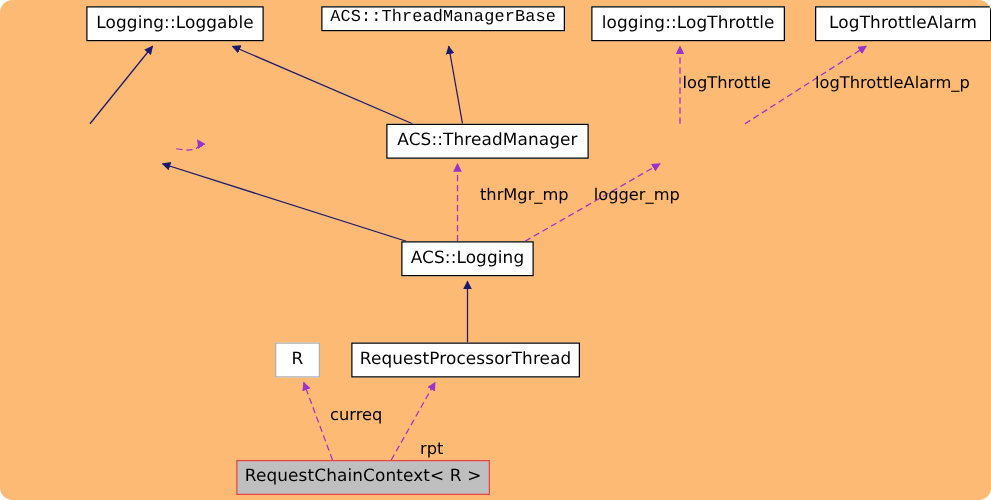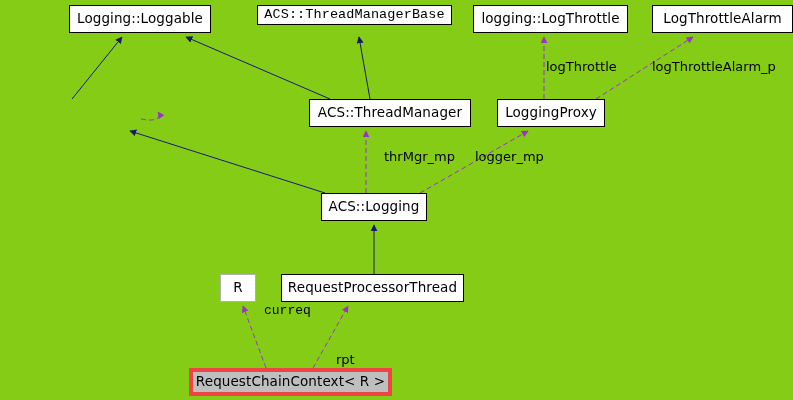--- a/index.html
+++ b/index.html
@@ -8,22 +8,23 @@
     padding: 0;
     background: #ffffff;
   }
   body {
     font-family: "DejaVu Sans", "Liberation Sans", sans-serif;
   }
   #diagram-root {
     position: relative;
     width: 793px;
     height: 400px;
-    background: #84cc16;
+    background: #fdba74;
     overflow: hidden;
+    border-radius: 10px;
   }
   #edge-layer {
     position: absolute;
     left: 0;
     top: 0;
     width: 793px;
     height: 400px;
     pointer-events: none;
   }
   .node {
@@ -38,21 +39,21 @@
     line-height: 1;
     color: #000000;
     white-space: nowrap;
     letter-spacing: 0.1px;
   }
   .node.template-param {
     border: 1px solid #b0b0b0;
   }
   .node.focus-node {
     background: #bfbfbf;
-    border: 4px solid #ef4444;
+    border: 1px solid #ef4444;
   }
   .edge-label {
     position: absolute;
     font-size: 13px;
     line-height: 1;
     color: #000000;
     white-space: nowrap;
     background: transparent;
   }
 </style>
@@ -110,23 +111,20 @@
 
   <div class="node" style="left:652px; top:5px; width:141px; height:28px;">
     <span>LogThrottleAlarm</span>
   </div>
 
 
   <div class="node" style="left:309px; top:99px; width:162px; height:28px;">
     <span>ACS::ThreadManager</span>
   </div>
 
-  <div class="node" style="left:497px; top:99px; width:108px; height:28px;">
-    <span>LoggingProxy</span>
-  </div>
 
   <div class="node" style="left:321px; top:193px; width:106px; height:28px;">
     <span>ACS::Logging</span>
   </div>
 
   <div class="node template-param" style="left:220px; top:274px; width:36px; height:28px;">
     <span>R</span>
   </div>
 
   <div class="node" style="left:281px; top:274px; width:183px; height:28px;">
@@ -139,17 +137,17 @@
 
 
   <div class="edge-label" style="left:546px; top:60px;">logThrottle</div>
 
   <div class="edge-label" style="left:652px; top:60px;">logThrottleAlarm_p</div>
 
   <div class="edge-label" style="left:384px; top:150px;">thrMgr_mp</div>
 
   <div class="edge-label" style="left:475px; top:150px;">logger_mp</div>
 
-  <div class="edge-label" style="left:264px; top:304px;font-family:Liberation Mono, monospace;">curreq</div>
+  <div class="edge-label" style="left:264px; top:326px;">curreq</div>
 
   <div class="edge-label" style="left:336px; top:305px;margin-top:48px;">rpt</div>
 
 </div>
 
 </body></html>

